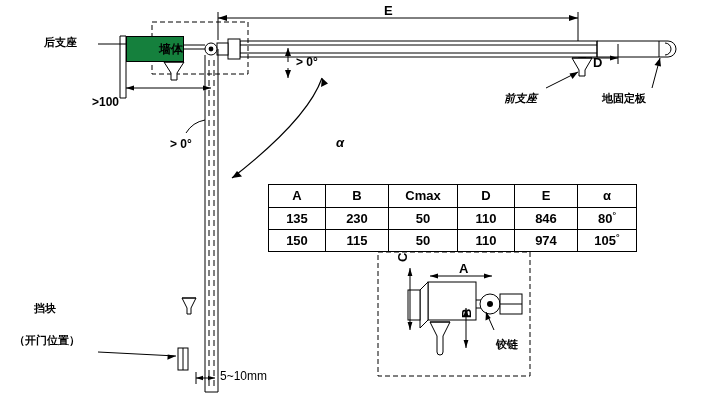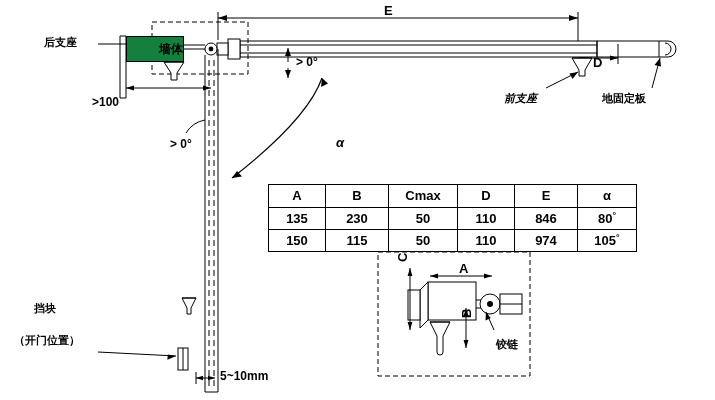--- a/index.html
+++ b/index.html
@@ -254,21 +254,21 @@
 
   <div class="lbl ital" style="left:336px; top:136px; font-weight:bold;">α</div>
 
   <div class="lbl cn" style="left:504px; top:92px;font-style:italic;">前支座</div>
 
   <div class="lbl cn" style="left:602px; top:92px;text-align:right;">地固定板</div>
 
   <div class="lbl cn" style="left:34px; top:302px;">挡块</div>
   <div class="lbl cn" style="left:14px; top:322px;margin-top:12px;">（开门位置）</div>
 
-  <div class="lbl small" style="left:220px; top:370px; font-weight:bold;">5~10mm</div>
+  <div class="lbl small" style="left:220px; top:370px; font-weight:normal;">5~10mm</div>
 
   <div class="lbl dimbold" style="left:396px; top:262px; transform:rotate(-90deg); transform-origin:left top;">Cmax</div>
 
   <div class="lbl dimbold" style="left:459px; top:262px;">A</div>
 
   <div class="lbl dimbold" style="left:460px; top:318px; transform:rotate(-90deg); transform-origin:left top;">B</div>
 
   <div class="lbl cn" style="left:496px; top:338px;">铰链</div>
 
   <table id="spec-table">

